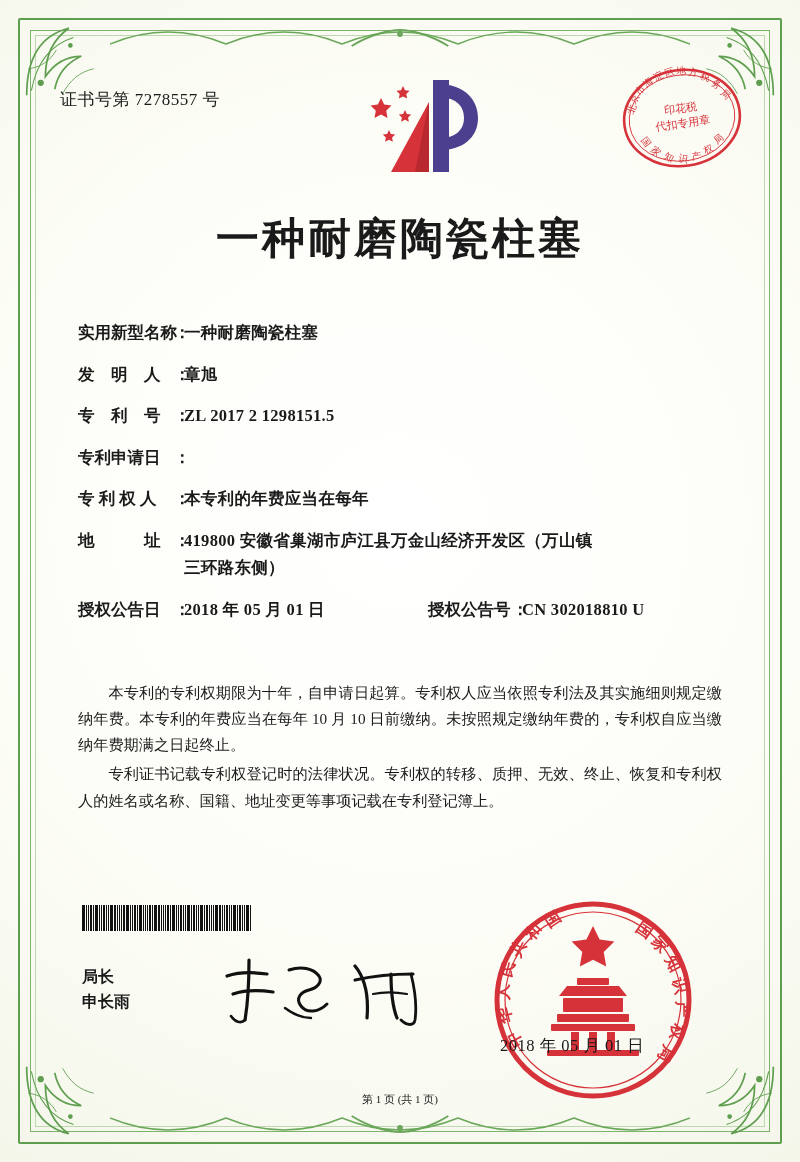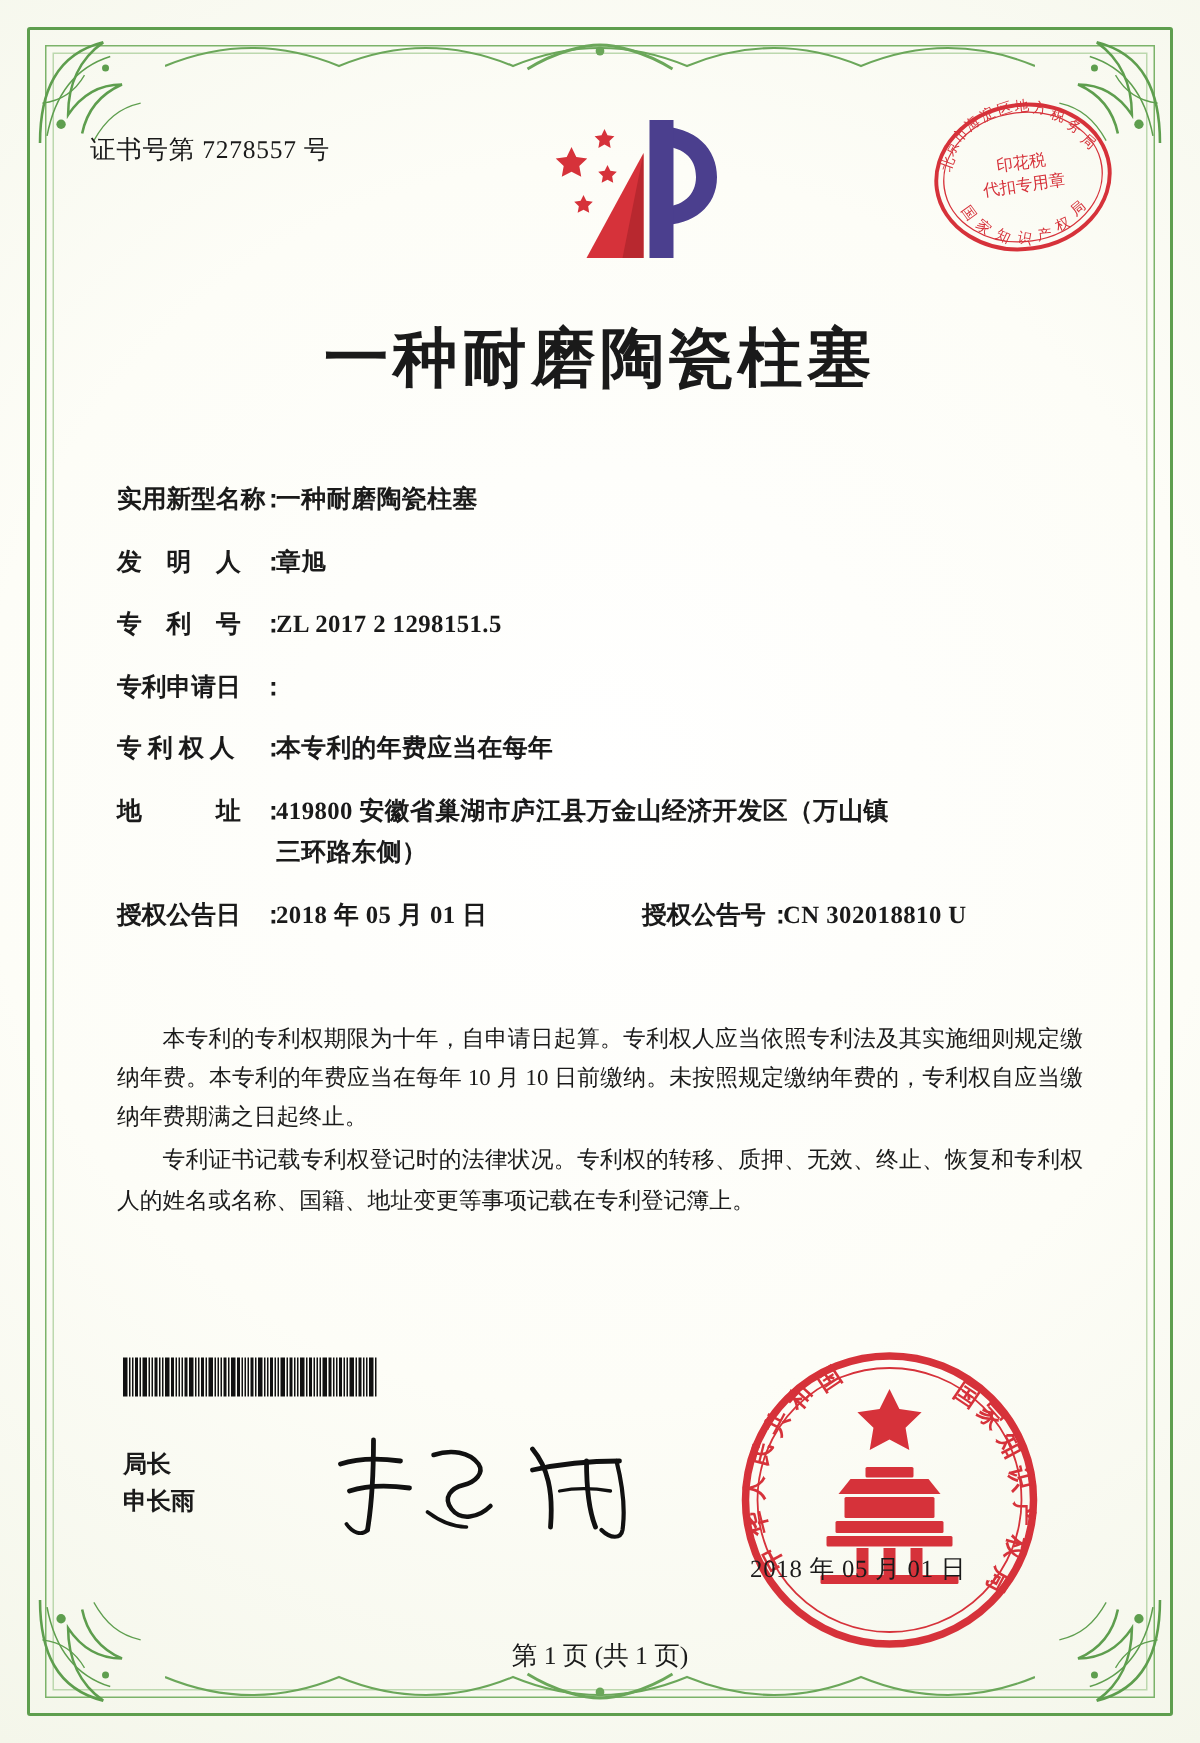--- a/index.html
+++ b/index.html
@@ -132,21 +132,21 @@
   }
   .seal-main svg{width:100%;height:100%;}
 
   .seal-date{
     position:absolute;left:440px;top:975px;
     font-size:16.5px;color:#1a1a1a;letter-spacing:.5px;
   }
 
   .page-num{
     position:absolute;left:0;right:0;top:1032px;
-    text-align:center;font-size:17px;
+    text-align:center;font-size:11px;
   }
 </style>
 </head>
 <body>
 
 <div class="page">
 
   <div class="border-outer"></div>
   <div class="border-inner"></div>
   <div class="border-hair"></div>

